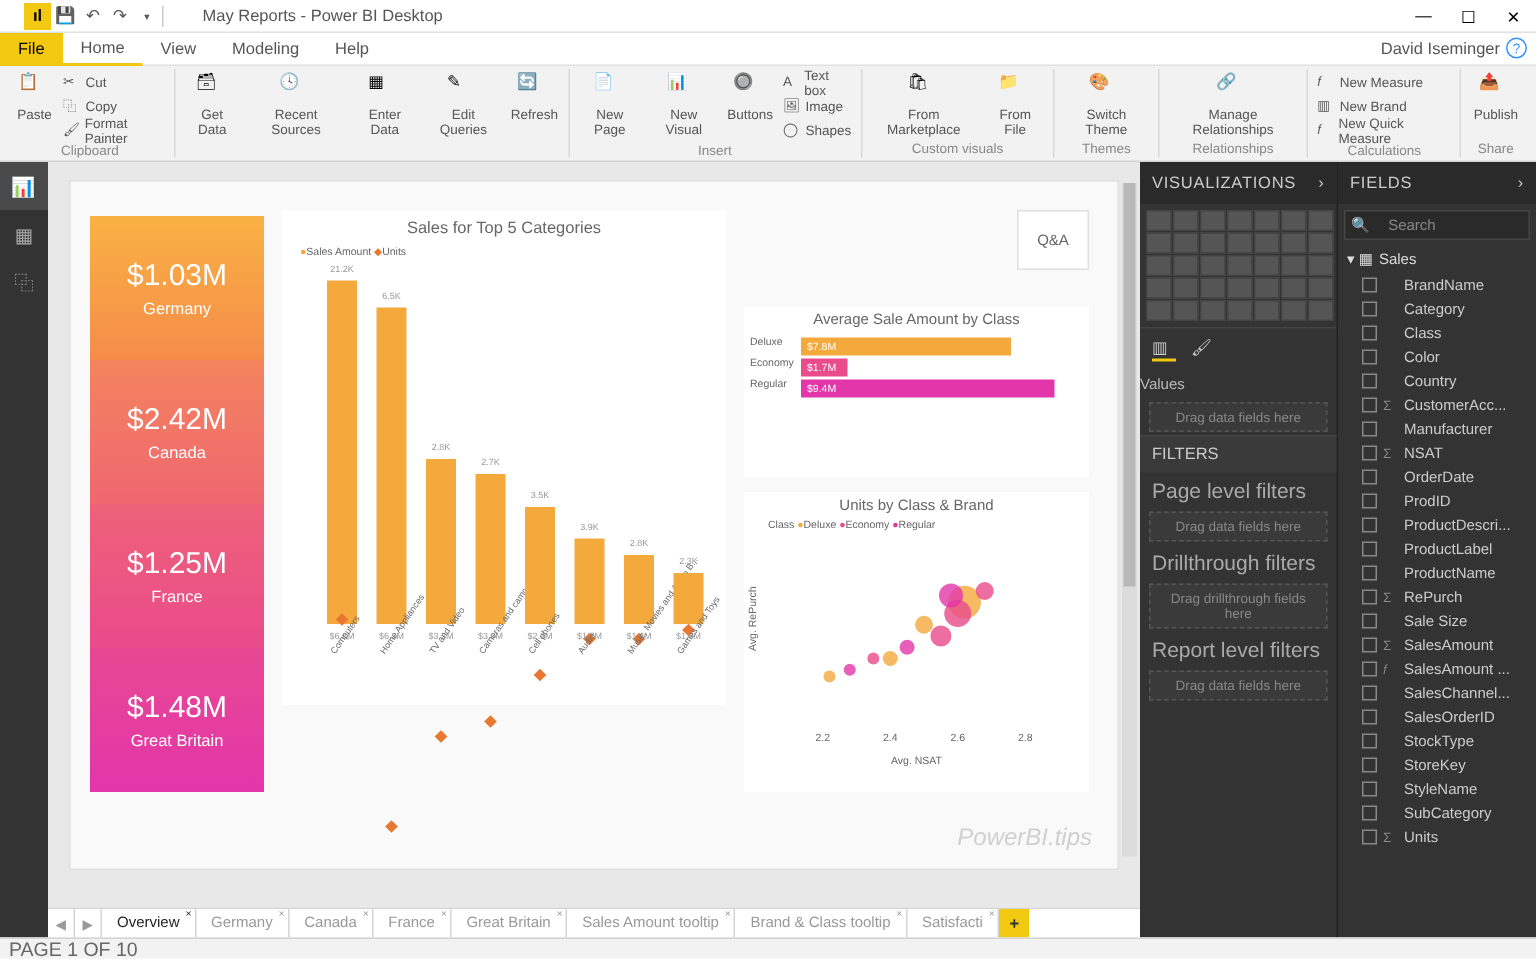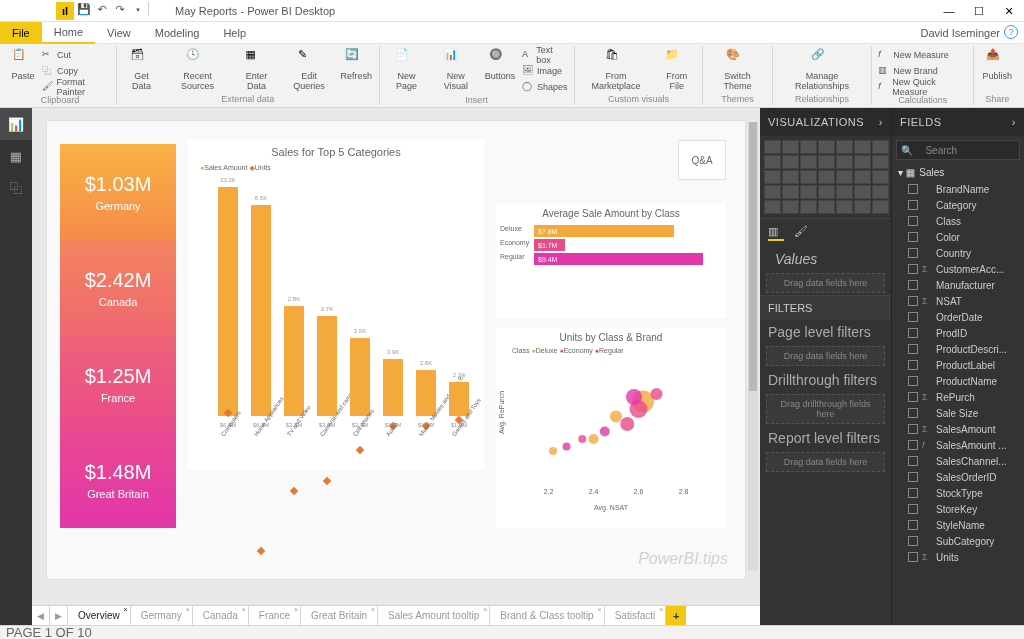--- a/index.html
+++ b/index.html
@@ -1,20 +1,20 @@
 <!DOCTYPE html>
 <html><head>
 <meta charset="utf-8">
 <style>
 * { box-sizing: border-box; margin: 0; padding: 0; font-family: "Segoe UI", Arial, sans-serif; }
 body { width: 1024px; height: 639px; background: #fff; overflow: hidden; font-size: 11px; }
 
 
 .titlebar { height: 22px; display: flex; align-items: center; border-bottom: 1px solid #e1e1e1; position: relative; }
-.titlebar .qat { display: flex; align-items: flex-start; gap: 2px; padding: 0 16px; margin-left: 40px; }
+.titlebar .qat { display: flex; align-items: center; gap: 2px; padding: 0 16px; }
 .titlebar .qat-icon { width: 16px; height: 16px; display: flex; align-items: center; justify-content: center; font-size: 11px; color: #555; }
 .titlebar .title { margin-left: 10px; color: #555; font-size: 11px; }
 .winctrl { position: absolute; right: 0; top: 0; display: flex; }
 .winctrl div { width: 30px; height: 22px; display: flex; align-items: center; justify-content: center; font-size: 11px; }
 
 
 .menutabs { height: 22px; display: flex; align-items: center; border-bottom: 1px solid #e1e1e1; position: relative; }
 .menutabs .mt { padding: 0 12px; height: 22px; display: flex; align-items: center; font-size: 11px; color: #555; position: relative; }
 .menutabs .mt.file { background: #f2c811; color: #000; }
 .menutabs .mt.active { border-bottom: 2px solid #f2c811; }
@@ -52,21 +52,21 @@
 
 
 .panel { background: #333; color: #ccc; display: flex; flex-direction: column; }
 .panel.viz { width: 132px; border-right: 1px solid #222; }
 .panel.fields { width: 132px; }
 .panel-head { height: 28px; background: #2a2a2a; display: flex; align-items: center; justify-content: space-between; padding: 0 8px; font-size: 11px; letter-spacing: 0.5px; }
 .viz-grid { display: grid; grid-template-columns: repeat(7, 17px); gap: 1px; padding: 4px; }
 .viz-grid .vic { width: 17px; height: 14px; background: #555; border: 1px solid #444; }
 .vpick { display: flex; gap: 10px; padding: 6px 8px; border-top: 1px solid #444; }
 .vpick div { width: 16px; height: 16px; }
-.sect-h { padding: 4px 15px; font-size: 14px; color: #bbb; font-style: italic; }
+.sect-h { padding: 4px 0; font-size: 10px; color: #bbb; }
 .well { margin: 2px 6px; padding: 4px; font-size: 9px; color: #888; border: 1px dashed #555; background: #3a3a3a; text-align: center; }
 .filter-h { padding: 6px 8px; font-size: 11px; background: #3a3a3a; border-top: 1px solid #444; }
 .filter-lbl { padding: 4px 8px; font-size: 14px; color: #aaa; }
 .search-box { margin: 4px; height: 20px; background: #2a2a2a; border: 1px solid #444; display: flex; align-items: center; padding: 0 4px; font-size: 10px; color: #888; }
 .fld-table { padding: 3px 6px; font-size: 10px; color: #ddd; display: flex; align-items: center; gap: 4px; }
 .fld-list { overflow-y: auto; flex: 1; }
 .fld { padding: 1px 6px 1px 16px; font-size: 10px; color: #ccc; display: flex; align-items: center; gap: 4px; height: 16px; }
 .fld .cb { width: 10px; height: 10px; border: 1px solid #888; background: #333; flex-shrink: 0; }
 .fld .fic { width: 10px; font-size: 9px; color: #888; flex-shrink: 0; }
 
@@ -174,21 +174,20 @@
       <div class="rbtn-lg">
           <div class="ric">✎</div>
           <div class="rlbl">Edit
 Queries</div>
         </div>
       <div class="rbtn-lg">
           <div class="ric">🔄</div>
           <div class="rlbl">Refresh</div>
         </div>
     </div>
-    <div class="rgroup-label">External data</div>
   </div>
   <div class="rgroup">
     <div class="rgroup-items">
       <div class="rbtn-lg">
           <div class="ric">📄</div>
           <div class="rlbl">New
 Page</div>
         </div>
       <div class="rbtn-lg">
           <div class="ric">📊</div>

